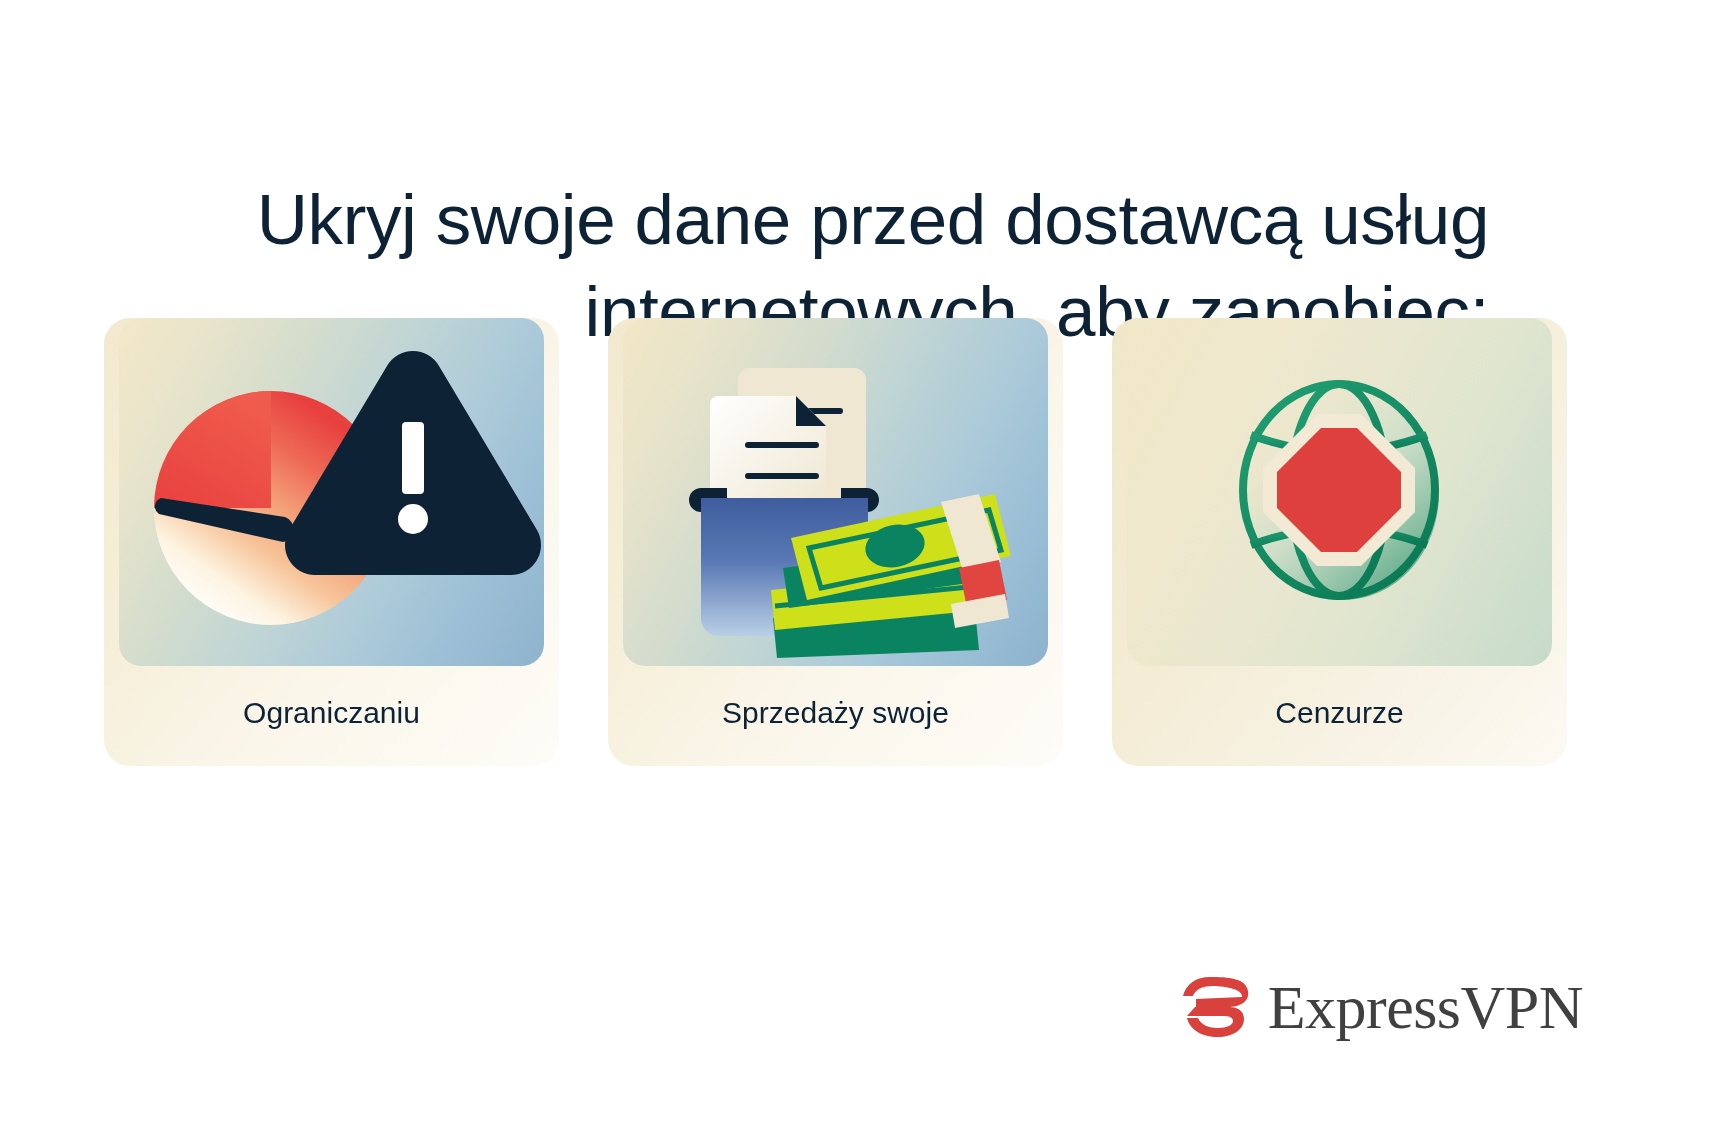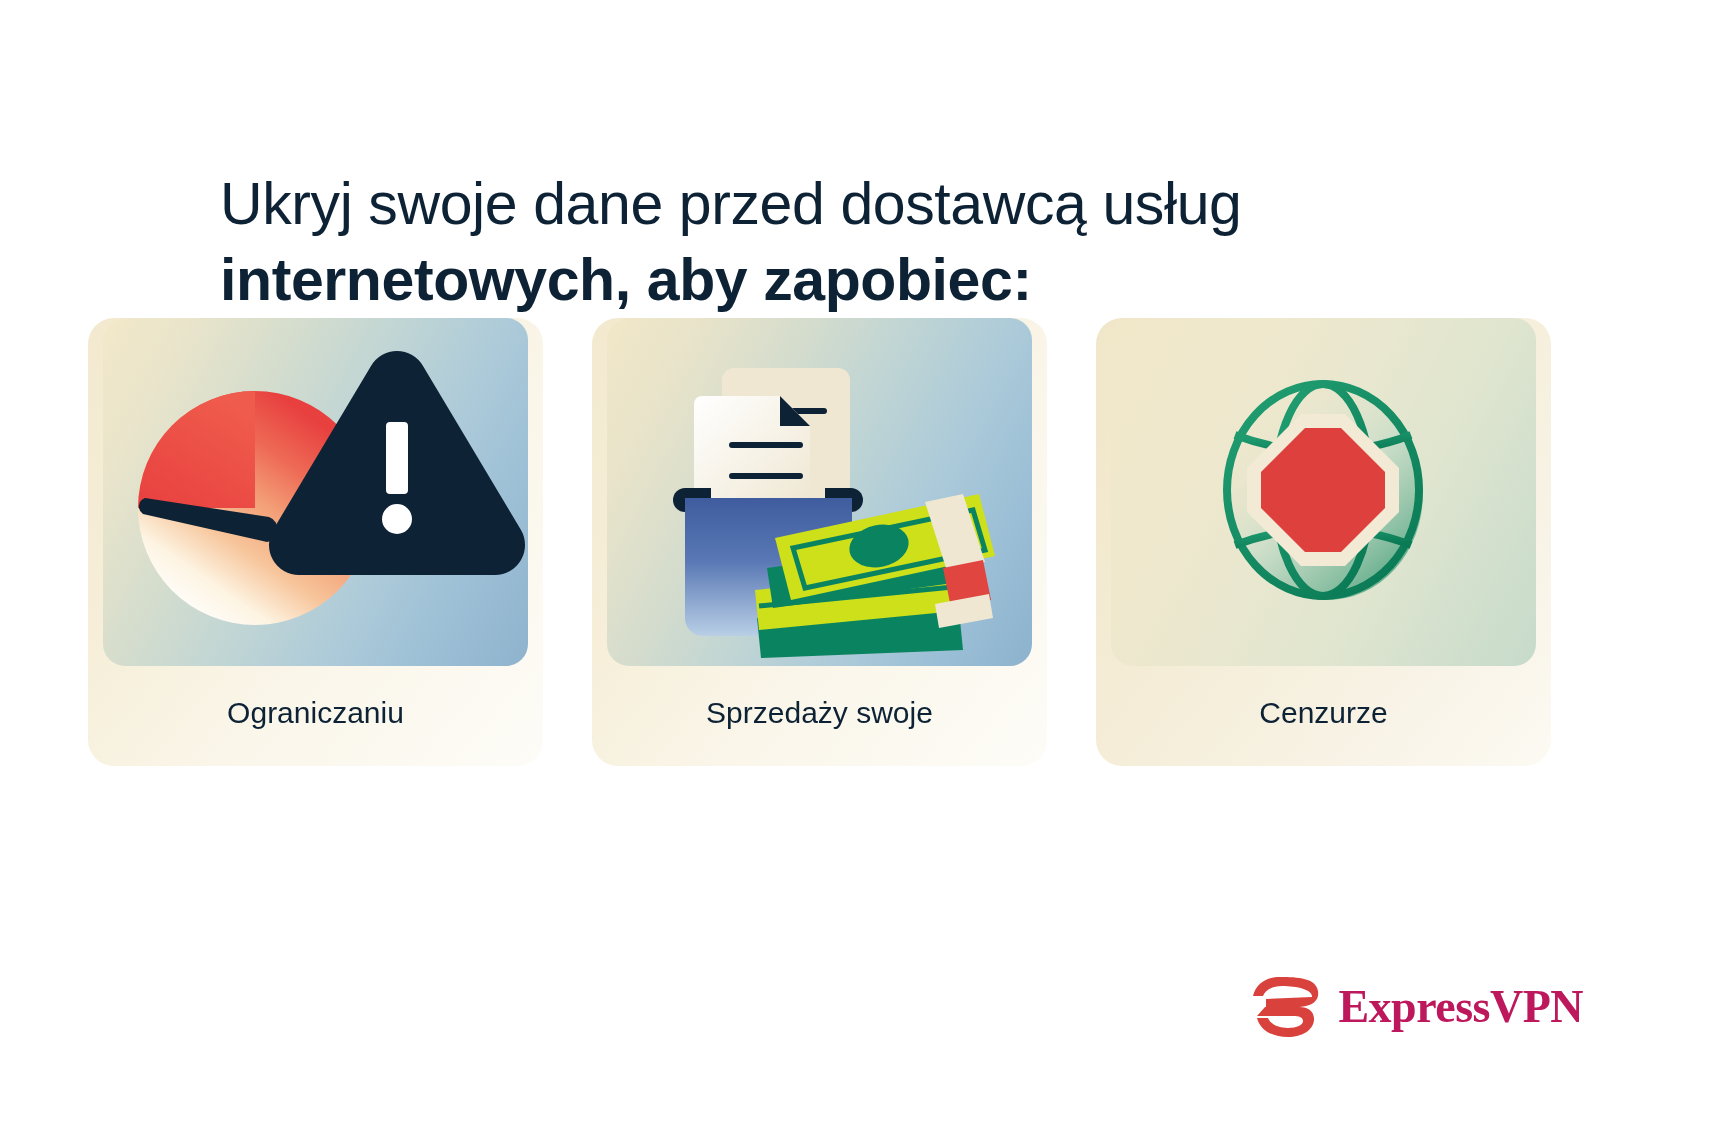--- a/index.html
+++ b/index.html
@@ -20,36 +20,36 @@
     inset: 0;
     background: #ffffff;
   }
 
   
   .headline {
     position: absolute;
     top: 126px;
     left: 0;
     width: 1709px;
-    text-align: left;
+    text-align: right;
     color: #0d2235;
-    font-size: 59px;
+    font-size: 71px;
     font-weight: 400;
     line-height: 1.30;
     letter-spacing: -0.4px;
     padding: 0 220px;
     box-sizing: border-box;
   }
-  .headline .l2 { display: block; font-weight: bold; }
+  .headline .l2 { display: block; }
 
   
   .cards {
     position: absolute;
     top: 318px;
-    left: 88px;
+    left: 104px;
     width: 1464px;
     height: 448px;
     display: flex;
     gap: 49px;
   }
 
   .card {
     position: relative;
     width: 455px;
     height: 448px;
@@ -117,24 +117,24 @@
   .logo {
     position: absolute;
     right: 126px;
     bottom: 83px;
     display: flex;
     align-items: center;
     gap: 14px;
   }
   .logo-mark { display: block; }
   .logo-text {
-    color: #be185d;
+    color: #404040;
     font-family: "Liberation Serif", serif;
-    font-size: 46px;
-    font-weight: 700;
+    font-size: 62px;
+    font-weight: 400;
     letter-spacing: -0.5px;
     line-height: 1;
     white-space: nowrap;
   }
 </style>
 </head>
 <body>
 
 <div class="page">
 

